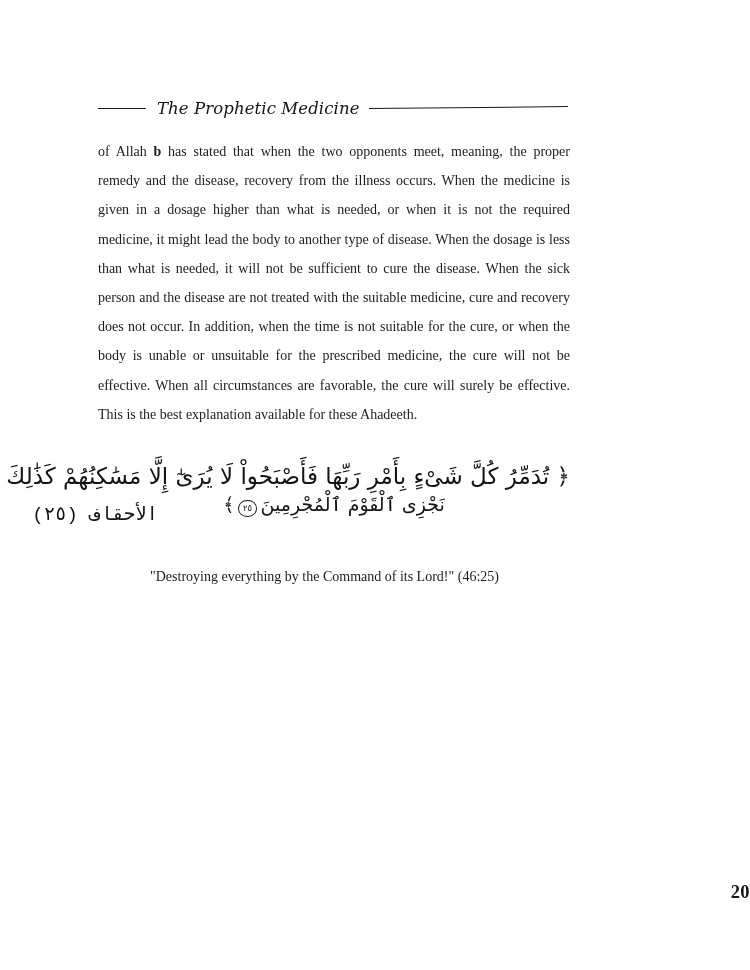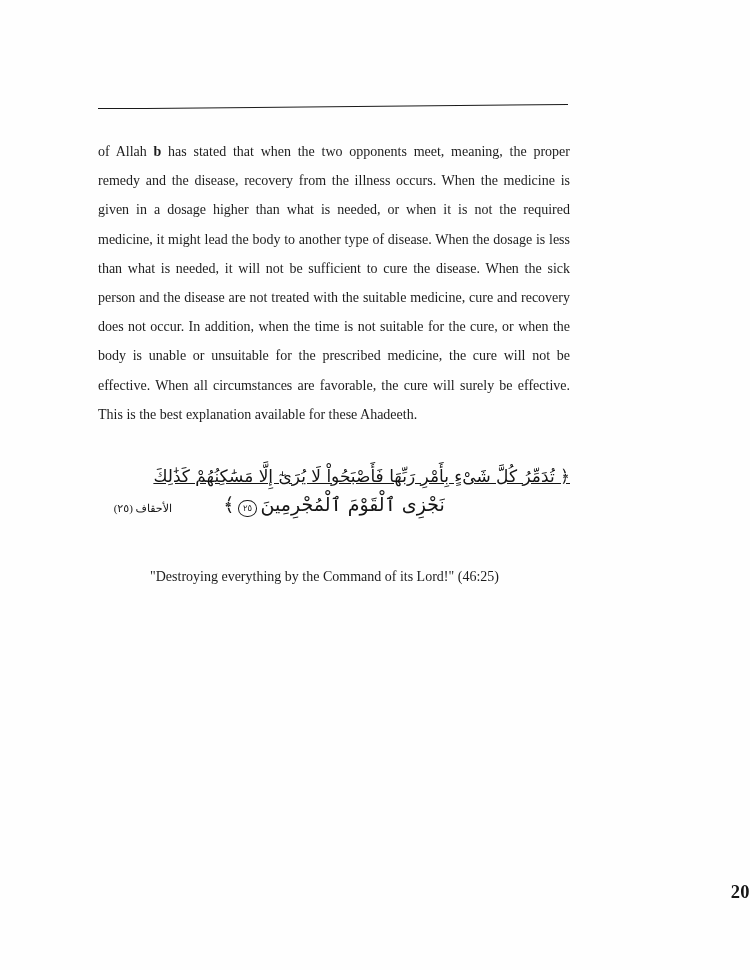--- a/index.html
+++ b/index.html
@@ -87,26 +87,25 @@
 
   
   .quran {
     margin-top: 30px;
     width: 472px;
     direction: rtl;
     font-family: "DejaVu Sans", sans-serif;
     color: #141414;
   }
   .quran-line {
-    font-size: 17px;
+    font-size: 23px;
     line-height: 34px;
-    text-align: right;
+    text-align: center;
     white-space: nowrap;
     letter-spacing: 0.2px;
-    text-decoration: underline;
   }
   .quran-line-2 {
     display: flex;
     flex-direction: row;
     align-items: baseline;
     justify-content: center;
     position: relative;
     height: 40px;
   }
   .ayah-text {
@@ -119,26 +118,26 @@
     border: 1.3px solid #191919;
     border-radius: 50%;
     font-size: 8.5px;
     line-height: 1;
     padding: 3px 3.5px;
     margin: 0 4px;
     vertical-align: 2px;
   }
   .surah-ref {
     position: absolute;
-    right: 398px;
+    right: 412px;
     top: 9px;
-    font-size: 11px;
+    font-size: 19px;
     white-space: nowrap;
     direction: rtl;
-    font-family: Liberation Serif, serif;
+    font-family: Liberation Mono, monospace;
   }
 
   
   .folio {
     position: absolute;
     left: 0;
     right: 0;
     top: 882px;
     text-align: right;
     font-size: 18.5px;
@@ -148,20 +147,21 @@
     letter-spacing: 0.4px;
   }
 </style>
 </head>
 <body>
 
 <div class="page">
 
   <div class="header">
     <span class="rule-left"></span>
+    <span class="header-title">The Prophetic Medicine</span>
     <span class="rule-right"></span>
   </div>
 
   <div class="content">
 
     <p class="body"><span>of Allah </span><span class="sym">b</span><span> has stated that when the two opponents meet, meaning, the proper remedy and the disease, recovery from the illness occurs. When the medicine is given in a dosage higher than what is needed, or when it is not the required medicine, it might lead the body to another type of disease. When the dosage is less than what is needed, it will not be sufficient to cure the disease. When the sick person and the disease are not treated with the suitable medicine, cure and recovery does not occur. In addition, when the time is not suitable for the cure, or when the body is unable or unsuitable for the prescribed medicine, the cure will not be effective. When all circumstances are favorable, the cure will surely be effective. This is the best explanation available for these Ahadeeth.</span></p>
 
 
     <div class="quran">
       <div class="quran-line">﴿ تُدَمِّرُ كُلَّ شَىْءٍ بِأَمْرِ رَبِّهَا فَأَصْبَحُواْ لَا يُرَىٰٓ إِلَّا مَسَٰكِنُهُمْ كَذَٰلِكَ</div>

